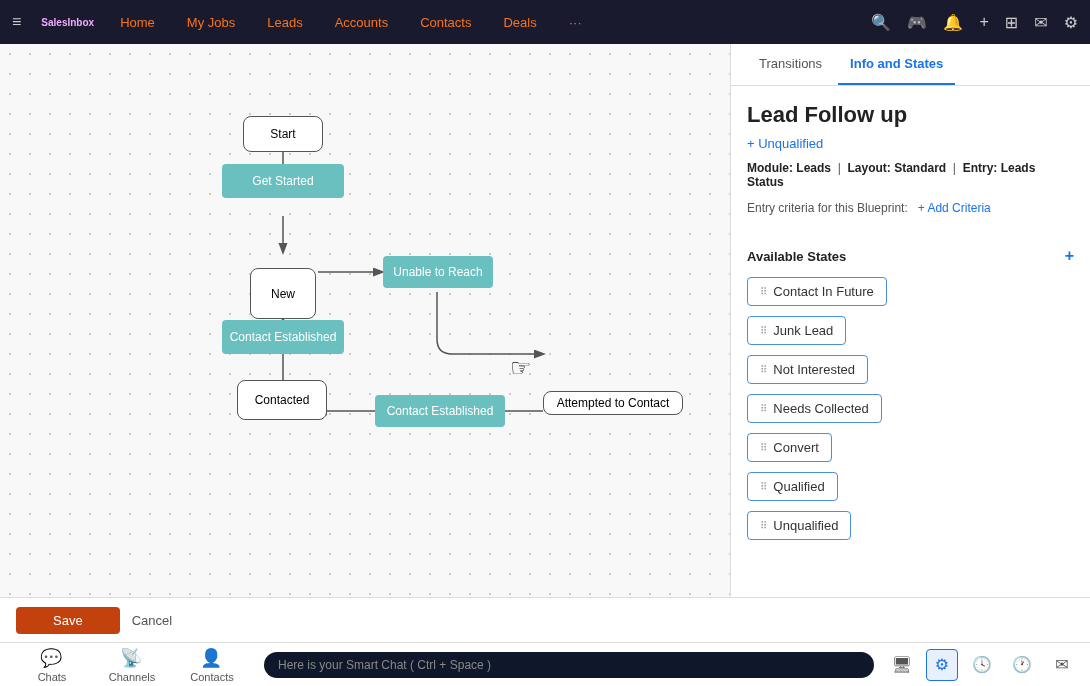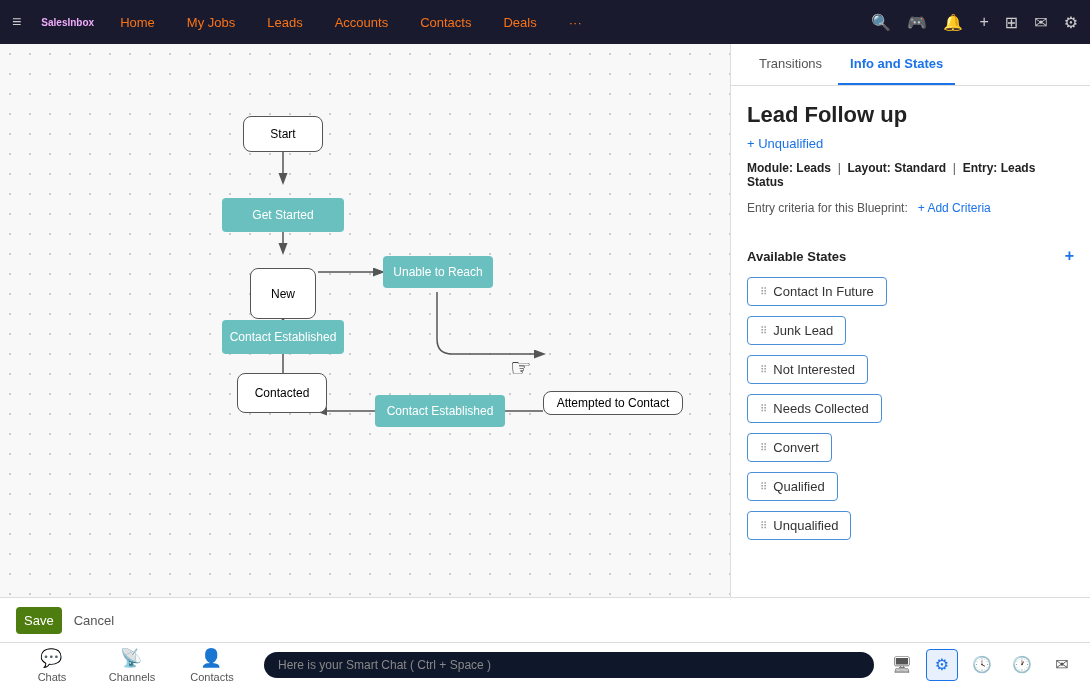--- a/index.html
+++ b/index.html
@@ -42,22 +42,22 @@
 
     
     .flow-svg { position: absolute; top: 0; left: 0; width: 100%; height: 100%; pointer-events: none; }
 
     
     .bottom-bar {
       height: 45px; background: #fff; border-top: 1px solid #ddd;
       display: flex; align-items: center; padding: 0 16px; gap: 12px; flex-shrink: 0;
     }
     .save-btn {
-      background: #4d7c0f; color: #fff; border: none; border-radius: 4px;
-      padding: 6px 8px; font-size: 13px; cursor: pointer; font-weight: 500;
+      background: #c2410c; color: #fff; border: none; border-radius: 4px;
+      padding: 6px 37px; font-size: 13px; cursor: pointer; font-weight: 500;
     }
     .cancel-btn {
       background: transparent; color: #555; border: none; font-size: 13px; cursor: pointer;
     }
 
     
     .right-panel {
       width: 360px; background: #fff; border-left: 1px solid #ddd;
       display: flex; flex-direction: column; flex-shrink: 0;
     }
@@ -161,37 +161,37 @@
         <marker id="arrow" markerWidth="8" markerHeight="8" refX="6" refY="3" orient="auto">
           <path d="M0,0 L0,6 L8,3 z" fill="#555"></path>
         </marker>
       </defs>
     </svg>
 
     <div class="flow-node node-rect" style="left:243px;top:72px;width:80px;height:36px;">
       <span>Start</span>
     </div>
 
-    <div class="flow-node node-teal" style="left:222px;top:154px;width:122px;height:34px;">
+    <div class="flow-node node-teal" style="left:222px;top:120px;width:122px;height:34px;">
       <span>Get Started</span>
     </div>
 
     <div class="flow-node node-rect" style="left:250px;top:224px;width:66px;height:51px;">
       <span>New</span>
     </div>
 
     <div class="flow-node node-teal" style="left:383px;top:212px;width:110px;height:32px;">
       <span>Unable to Reach</span>
     </div>
 
     <div class="flow-node node-teal" style="left:222px;top:276px;width:122px;height:34px;">
       <span>Contact Established</span>
     </div>
 
-    <div class="flow-node node-rect" style="left:237px;top:329px;width:90px;height:40px;">
+    <div class="flow-node node-rect" style="left:237px;top:336px;width:90px;height:40px;">
       <span>Contacted</span>
     </div>
 
     <div class="flow-node node-teal" style="left:375px;top:351px;width:130px;height:32px;">
       <span>Contact Established</span>
     </div>
 
     <div class="flow-node node-rect" style="left:543px;top:347px;width:140px;height:24px;">
       <span>Attempted to Contact</span>
     </div>

